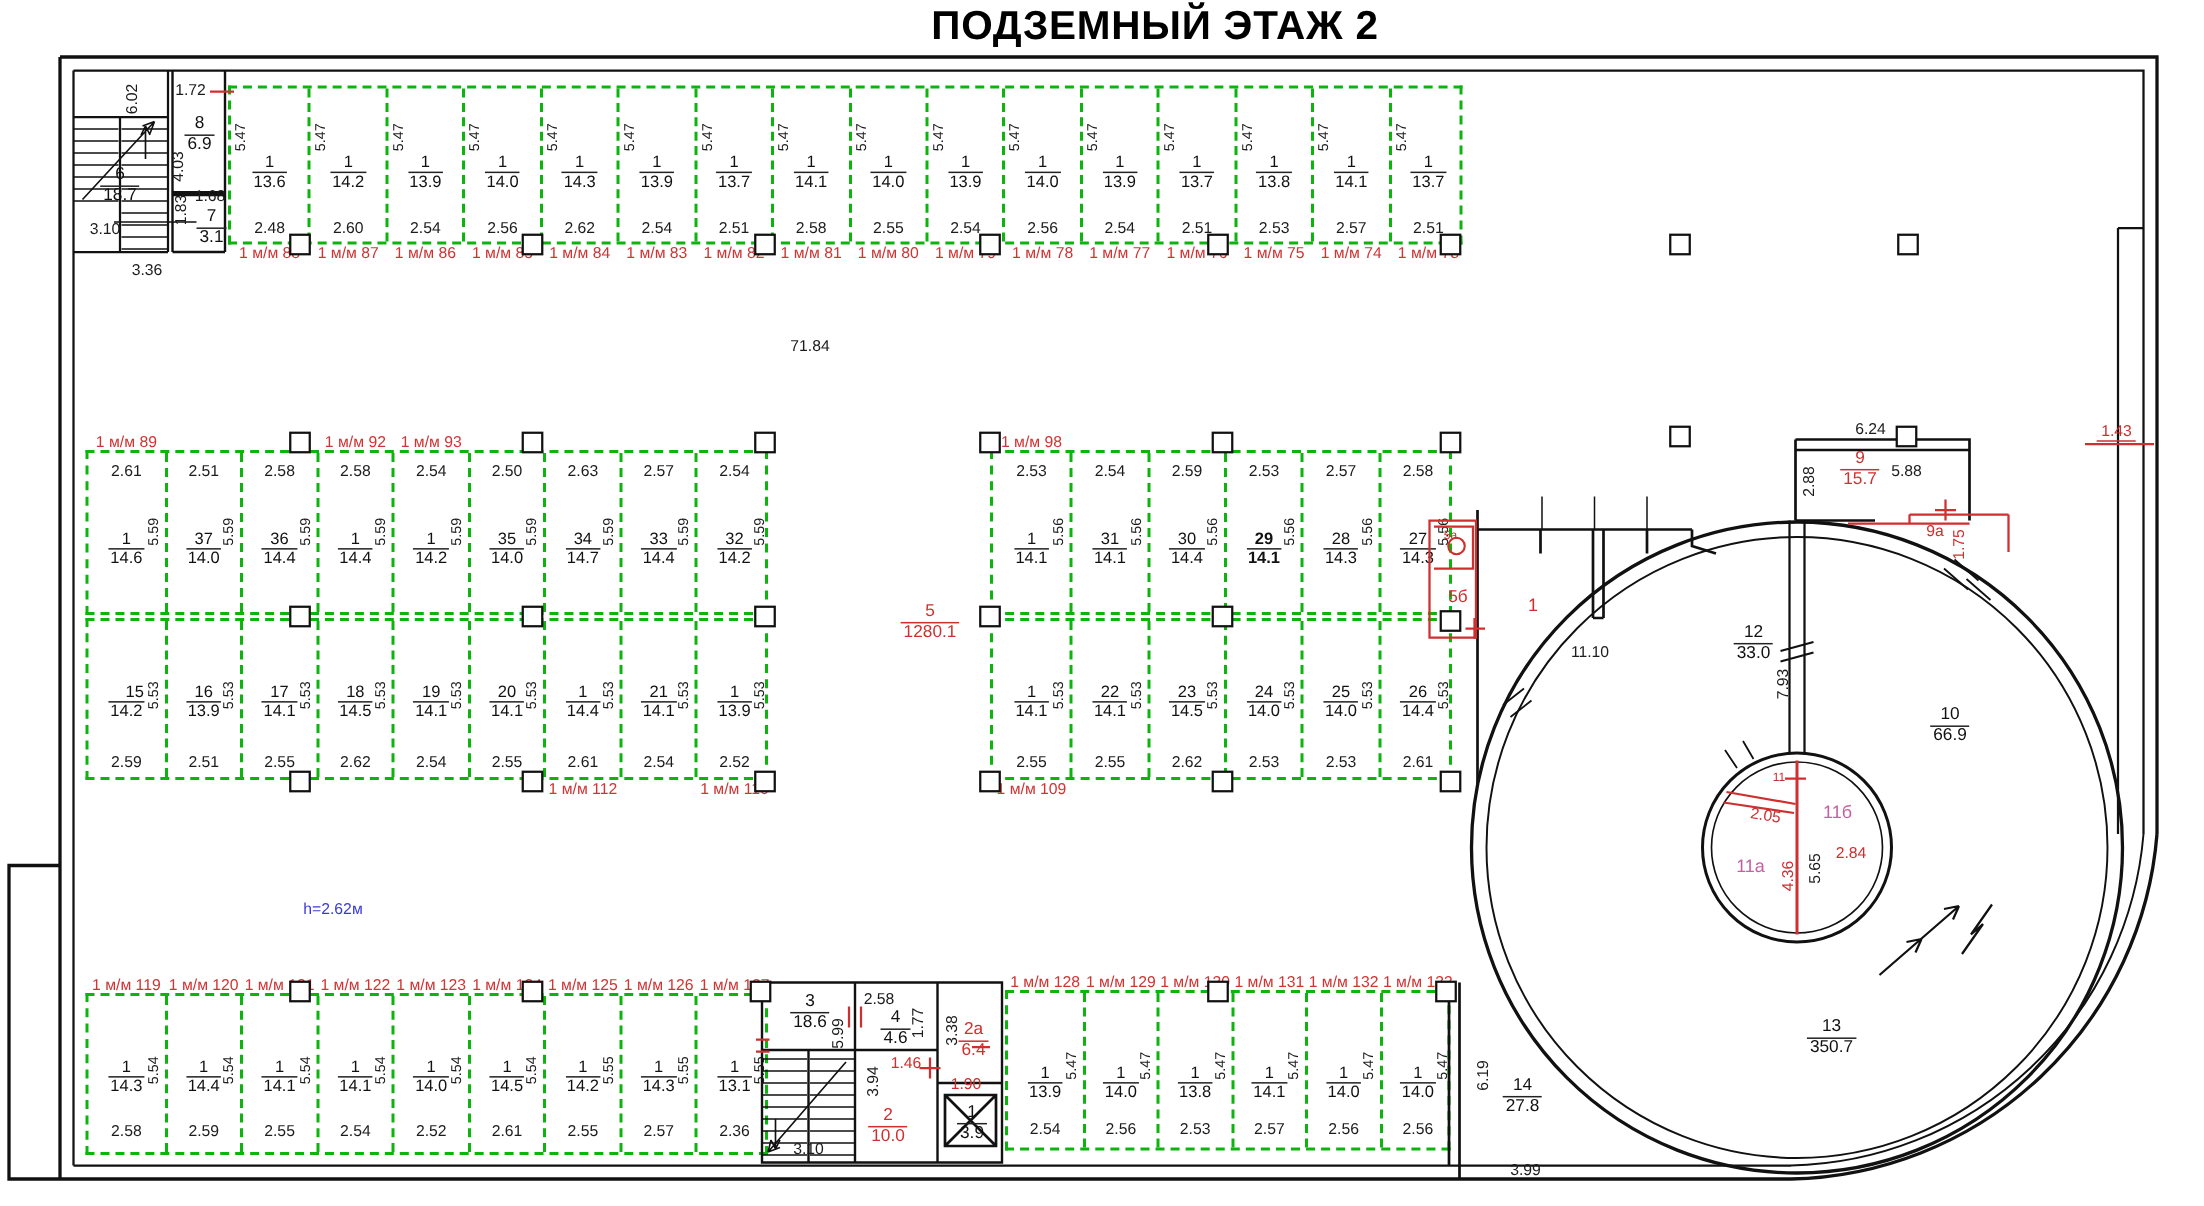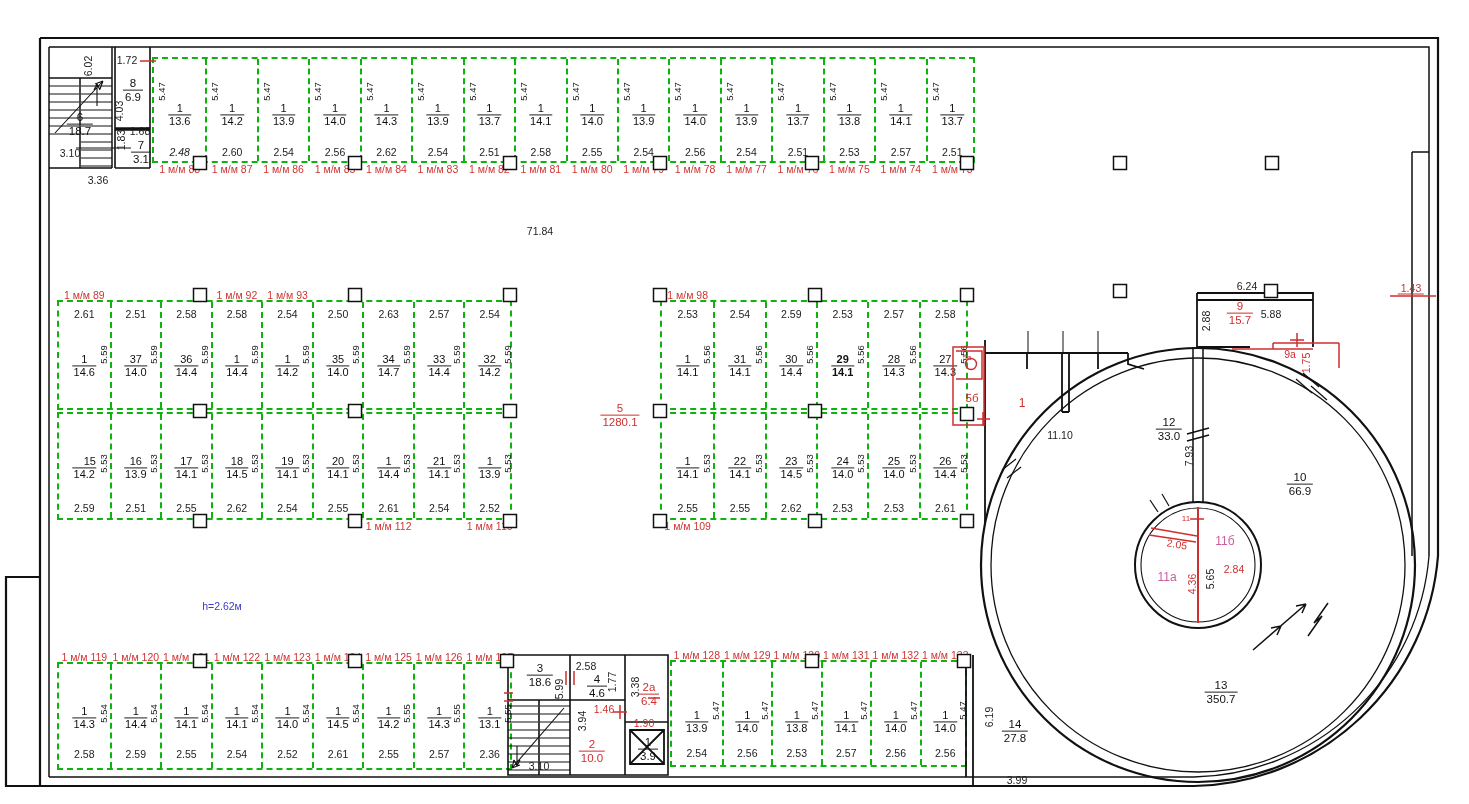--- a/index.html
+++ b/index.html
@@ -27,25 +27,26 @@
   .dim.tiny{font-size:8px;}
   .dim.tilt{transform:translate(-50%,-50%) rotate(9deg);}
   .fr{position:absolute;transform:translate(-50%,-50%);text-align:center;font-size:11.5px;color:#111;line-height:1.12;}
   .fr .d{display:block;border-top:1.2px solid #222;padding:0 2px;text-align:center;}
   .fr.red{color:var(--r);} .fr.red .d{border-color:var(--r);}
 </style>
 </head>
 <body>
 
 <div id="plan">
+  <div class="title">ПОДЗЕМНЫЙ ЭТАЖ 2</div>
 
   <div id="rows">
       <div class="stall-row" style="left: 152px; top: 57px; width: 823px; height: 106px;">
         <div class="stall" style="left: 0px; width: 51.44px;">
-          <span class="w" style="bottom: 3px; font-style: italic;">2.48</span>
+          <span class="w" style="bottom: 3px;">2.48</span>
           <span class="sfr" style="top: 55%;"><span>1</span><span class="d">13.6</span></span>
           <span class="dep L" style="top: 26%;">5.47</span>
           <span class="mm" style="left: 50%; top: calc(100% + 2px);">1 м/м 88</span>
         </div>
         <div class="stall sl" style="left: 51.44px; width: 51.44px;">
           <span class="w" style="bottom: 3px;">2.60</span>
           <span class="sfr" style="top: 55%;"><span>1</span><span class="d">14.2</span></span>
           <span class="dep L" style="top: 26%;">5.47</span>
           <span class="mm" style="left: 50%; top: calc(100% + 2px);">1 м/м 87</span>
         </div>

